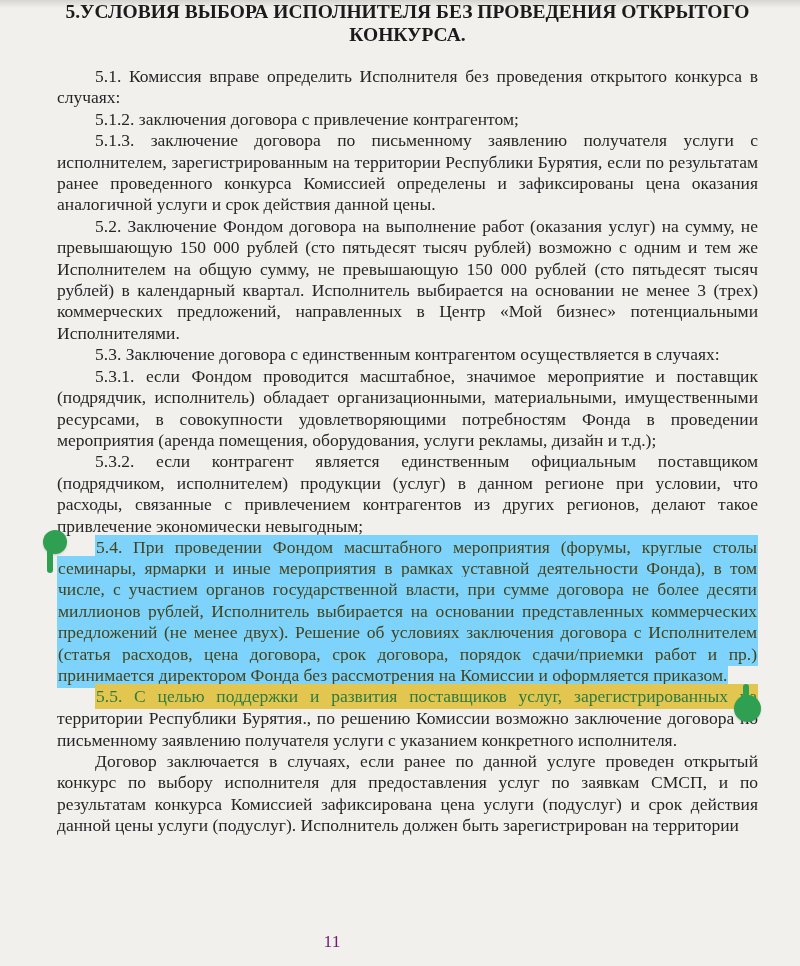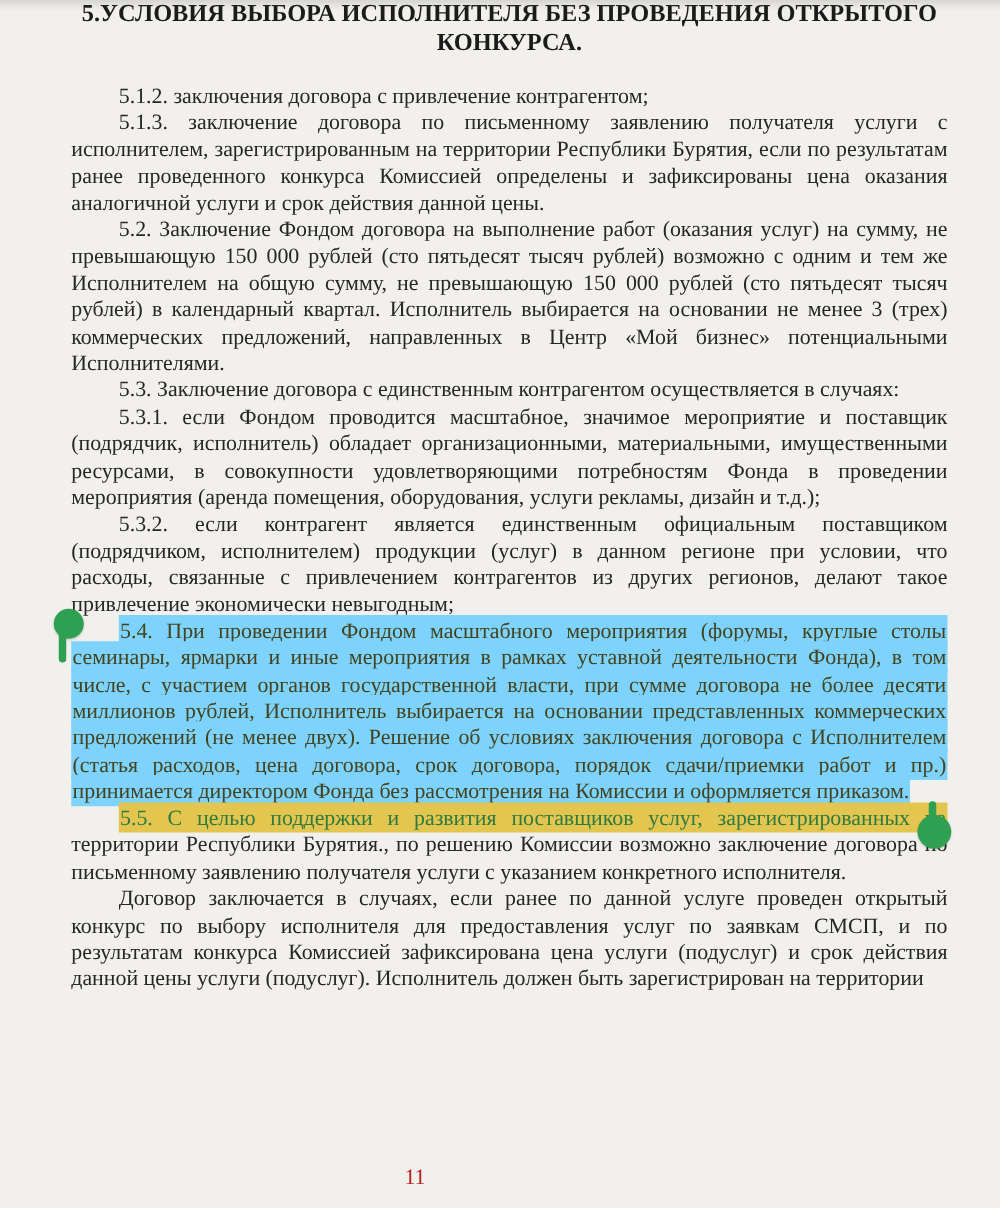--- a/index.html
+++ b/index.html
@@ -58,21 +58,21 @@
     -webkit-box-decoration-break: clone;
     box-decoration-break: clone;
   }
   .pagenum {
     position: absolute;
     top: 931px;
     left: 0;
     width: 664px;
     text-align: center;
     font-size: 17.5px;
-    color: #b91c1c;
+    color: #701a75;
   }
   
   .handle { position: absolute; z-index: 5; }
   .handle .dot {
     display: block;
     width: 24px; height: 24px;
     border-radius: 50%;
     background: #2fa052;
     box-shadow: 0 1px 2px rgba(0,0,0,0.18);
   }
@@ -96,20 +96,21 @@
   .handle-right .dot { width: 27px; height: 27px; }
 </style>
 </head>
 <body>
 
 <div class="page">
   <div class="page-top-shade"></div>
 
   <h1 class="doc-title">5.УСЛОВИЯ ВЫБОРА ИСПОЛНИТЕЛЯ БЕЗ ПРОВЕДЕНИЯ ОТКРЫТОГО КОНКУРСА.</h1>
 
+  <p class="para">5.1. Комиссия вправе определить Исполнителя без проведения открытого конкурса в случаях:</p>
   <p class="para">5.1.2. заключения договора с привлечение контрагентом;</p>
   <p class="para">5.1.3. заключение договора по письменному заявлению получателя услуги с исполнителем, зарегистрированным на территории Республики Бурятия, если по результатам ранее проведенного конкурса Комиссией определены и зафиксированы цена оказания аналогичной услуги и срок действия данной цены.</p>
   <p class="para">5.2. Заключение Фондом договора на выполнение работ (оказания услуг) на сумму, не превышающую 150 000 рублей (сто пятьдесят тысяч рублей) возможно с одним и тем же Исполнителем на общую сумму, не превышающую 150 000 рублей (сто пятьдесят тысяч рублей) в календарный квартал. Исполнитель выбирается на основании не менее 3 (трех) коммерческих предложений, направленных в Центр «Мой бизнес» потенциальными Исполнителями.</p>
   <p class="para">5.3. Заключение договора с единственным контрагентом осуществляется в случаях:</p>
   <p class="para">5.3.1. если Фондом проводится масштабное, значимое мероприятие и поставщик (подрядчик, исполнитель) обладает организационными, материальными, имущественными ресурсами, в совокупности удовлетворяющими потребностям Фонда в проведении мероприятия (аренда помещения, оборудования, услуги рекламы, дизайн и т.д.);</p>
   <p class="para">5.3.2. если контрагент является единственным официальным поставщиком (подрядчиком, исполнителем) продукции (услуг) в данном регионе при условии, что расходы, связанные с привлечением контрагентов из других регионов, делают такое привлечение экономически невыгодным;</p>
 
   <p class="para">
     <span class="handle handle-left">
         <span class="stem"></span>

